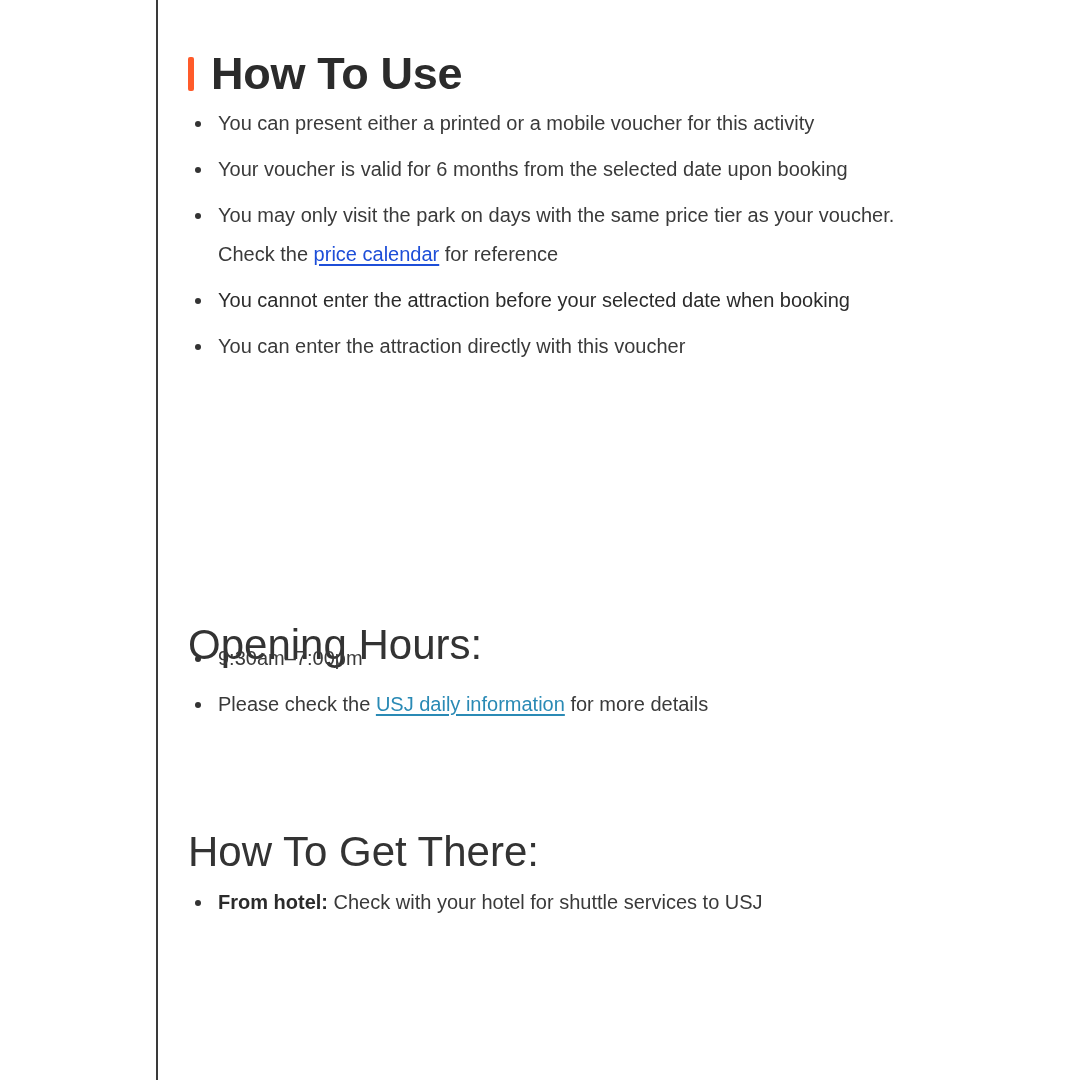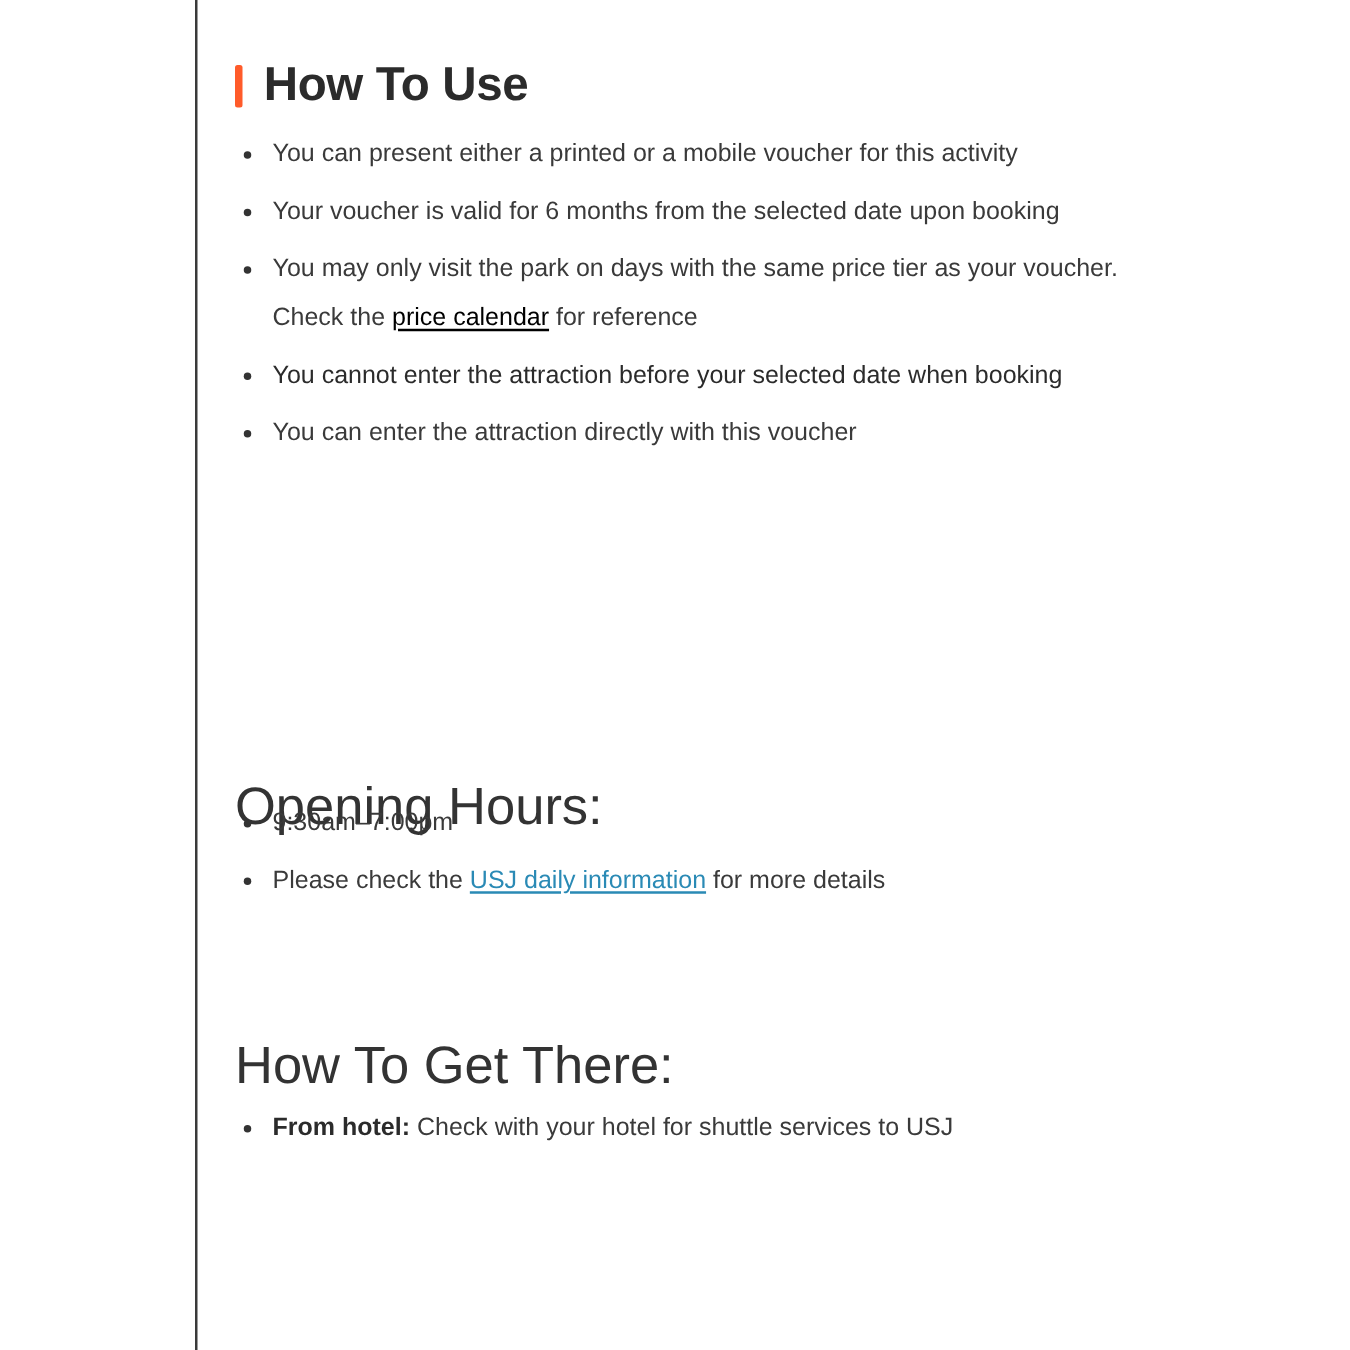--- a/index.html
+++ b/index.html
@@ -29,21 +29,21 @@
       top: 0;
       width: 720px;
     }
     .section-title {
       position: absolute;
       left: 0;
       top: 14px;
       height: 46px;
       display: flex;
       align-items: center;
-      font-size: 38px;
+      font-size: 45px;
       font-weight: bold;
       color: #2b2b2b;
       letter-spacing: -0.3px;
       white-space: nowrap;
     }
     .title-accent {
       display: inline-block;
       width: 6px;
       height: 34px;
       border-radius: 2px;
@@ -111,21 +111,21 @@
   </h2>
 
   <ul class="bullets" style="top:104px;">
     <li>
       <span>You can present either a printed or a mobile voucher for this activity</span>
     </li>
     <li>
       <span>Your voucher is valid for 6 months from the selected date upon booking</span>
     </li>
     <li>
-      <span>You may only visit the park on days with the same price tier as your voucher. Check the </span><a class="link" href="#" style="color: #000000;">price calendar</a><span> for reference</span>
+      <span>You may only visit the park on days with the same price tier as your voucher. Check the </span><a class="link" href="#" style="color: #1d4ed8;">price calendar</a><span> for reference</span>
     </li>
     <li class="bold-item">
       <span>You cannot enter the attraction before your selected date when booking</span>
     </li>
     <li>
       <span>You can enter the attraction directly with this voucher</span>
     </li>
   </ul>
 
   <h3 class="sub-heading" style="top:579px;">Opening Hours:</h3>

